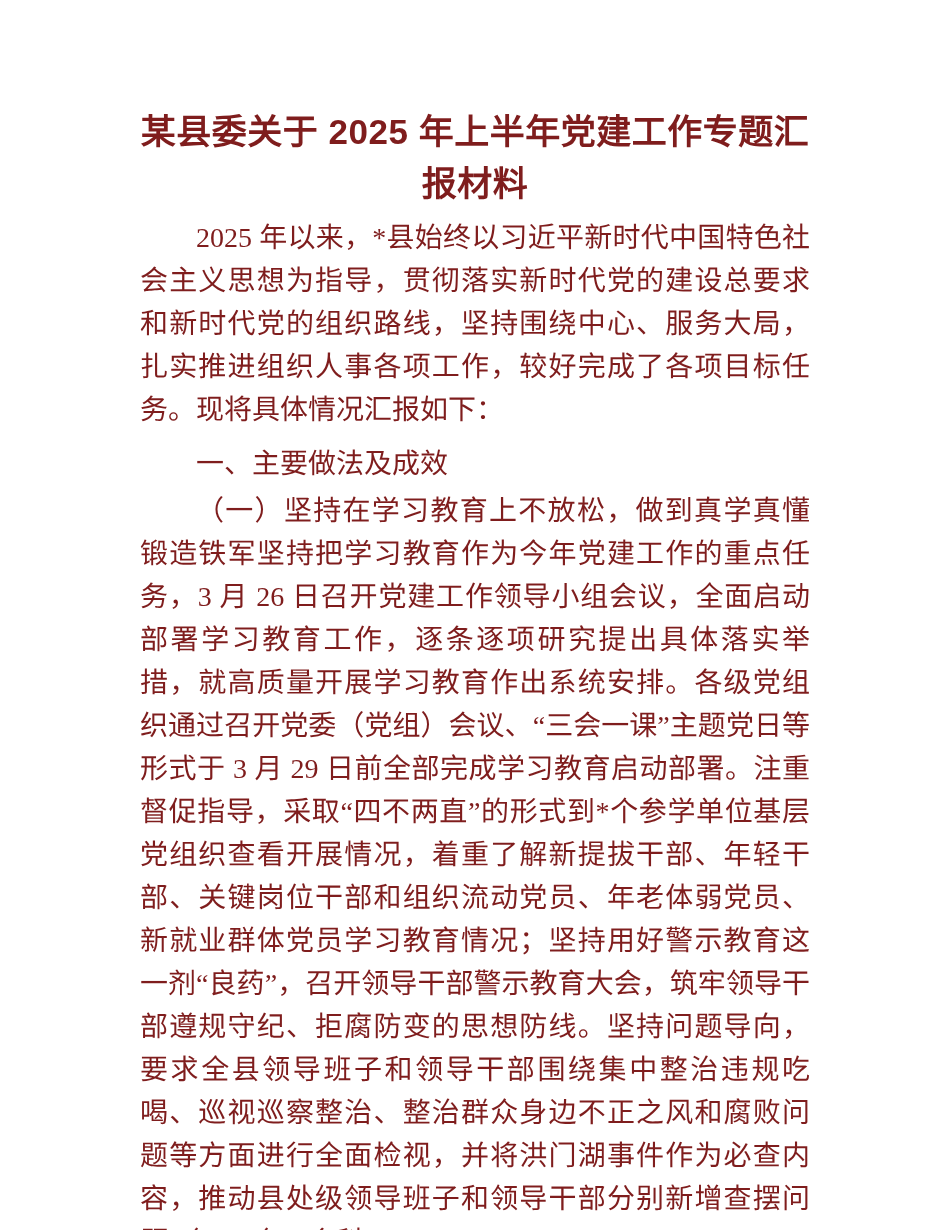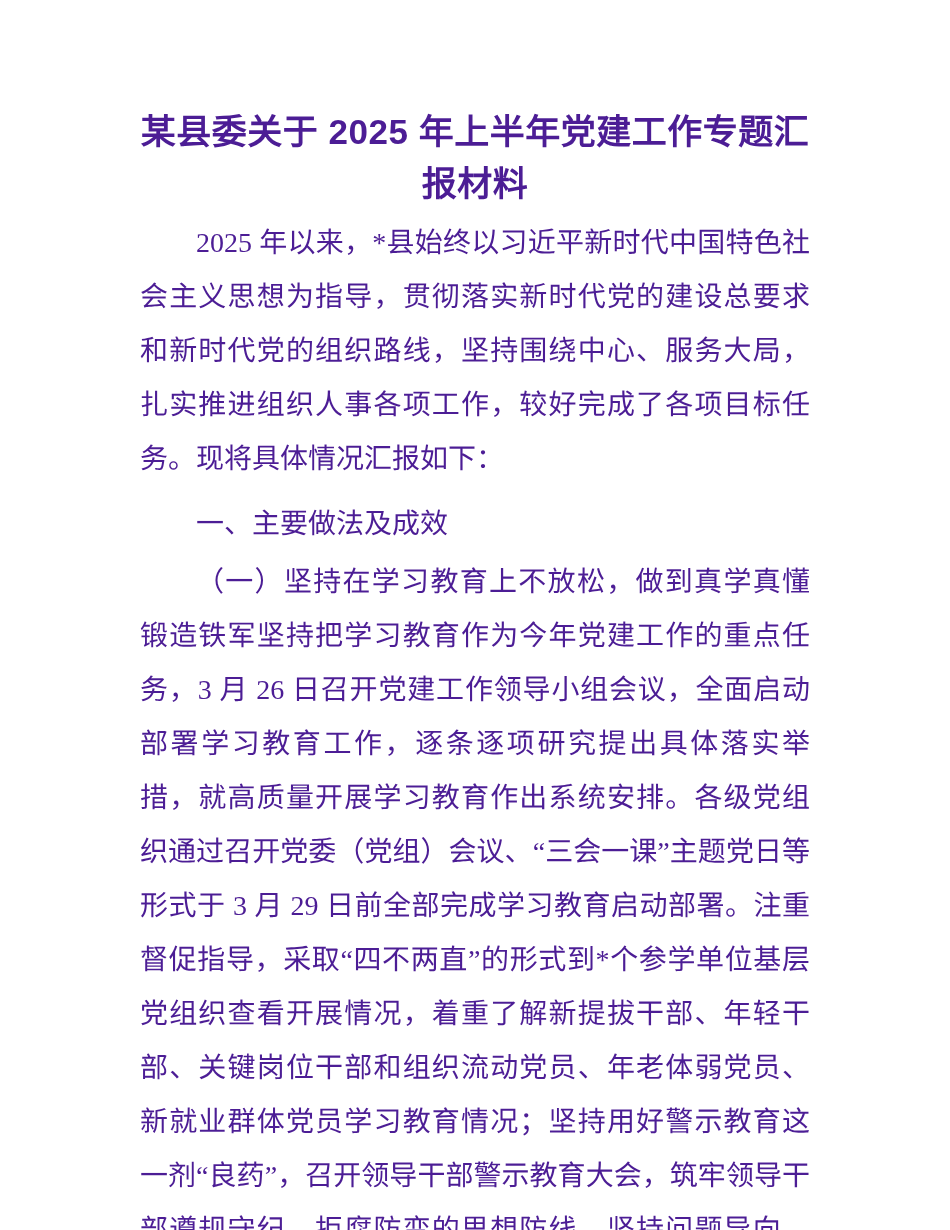--- a/index.html
+++ b/index.html
@@ -6,38 +6,38 @@
     margin: 0;
     padding: 0;
     background: #ffffff;
   }
   .page {
     position: relative;
     width: 950px;
     height: 1230px;
     margin: 0 auto;
     background: #ffffff;
-    color: #4c1d95;
+    color: #7f1d1d;
     box-sizing: border-box;
     padding: 106px 140px 0 140px;
     overflow: hidden;
   }
   .doc-title {
     font-family: "Liberation Sans", "DejaVu Sans", sans-serif;
     font-weight: bold;
     font-size: 35px;
     line-height: 52px;
     text-align: center;
     margin: 0 0 6px 0;
     letter-spacing: 0.5px;
   }
   .para {
     font-family: "Liberation Serif", "DejaVu Serif", serif;
     font-size: 28px;
-    line-height: 54px;
+    line-height: 43px;
     text-align: justify;
     margin: 0;
   }
   .indent-2 {
     text-indent: 2em;
   }
   .section-heading {
     margin: 11px 0 4px 0;
   }
   .sub-heading {

